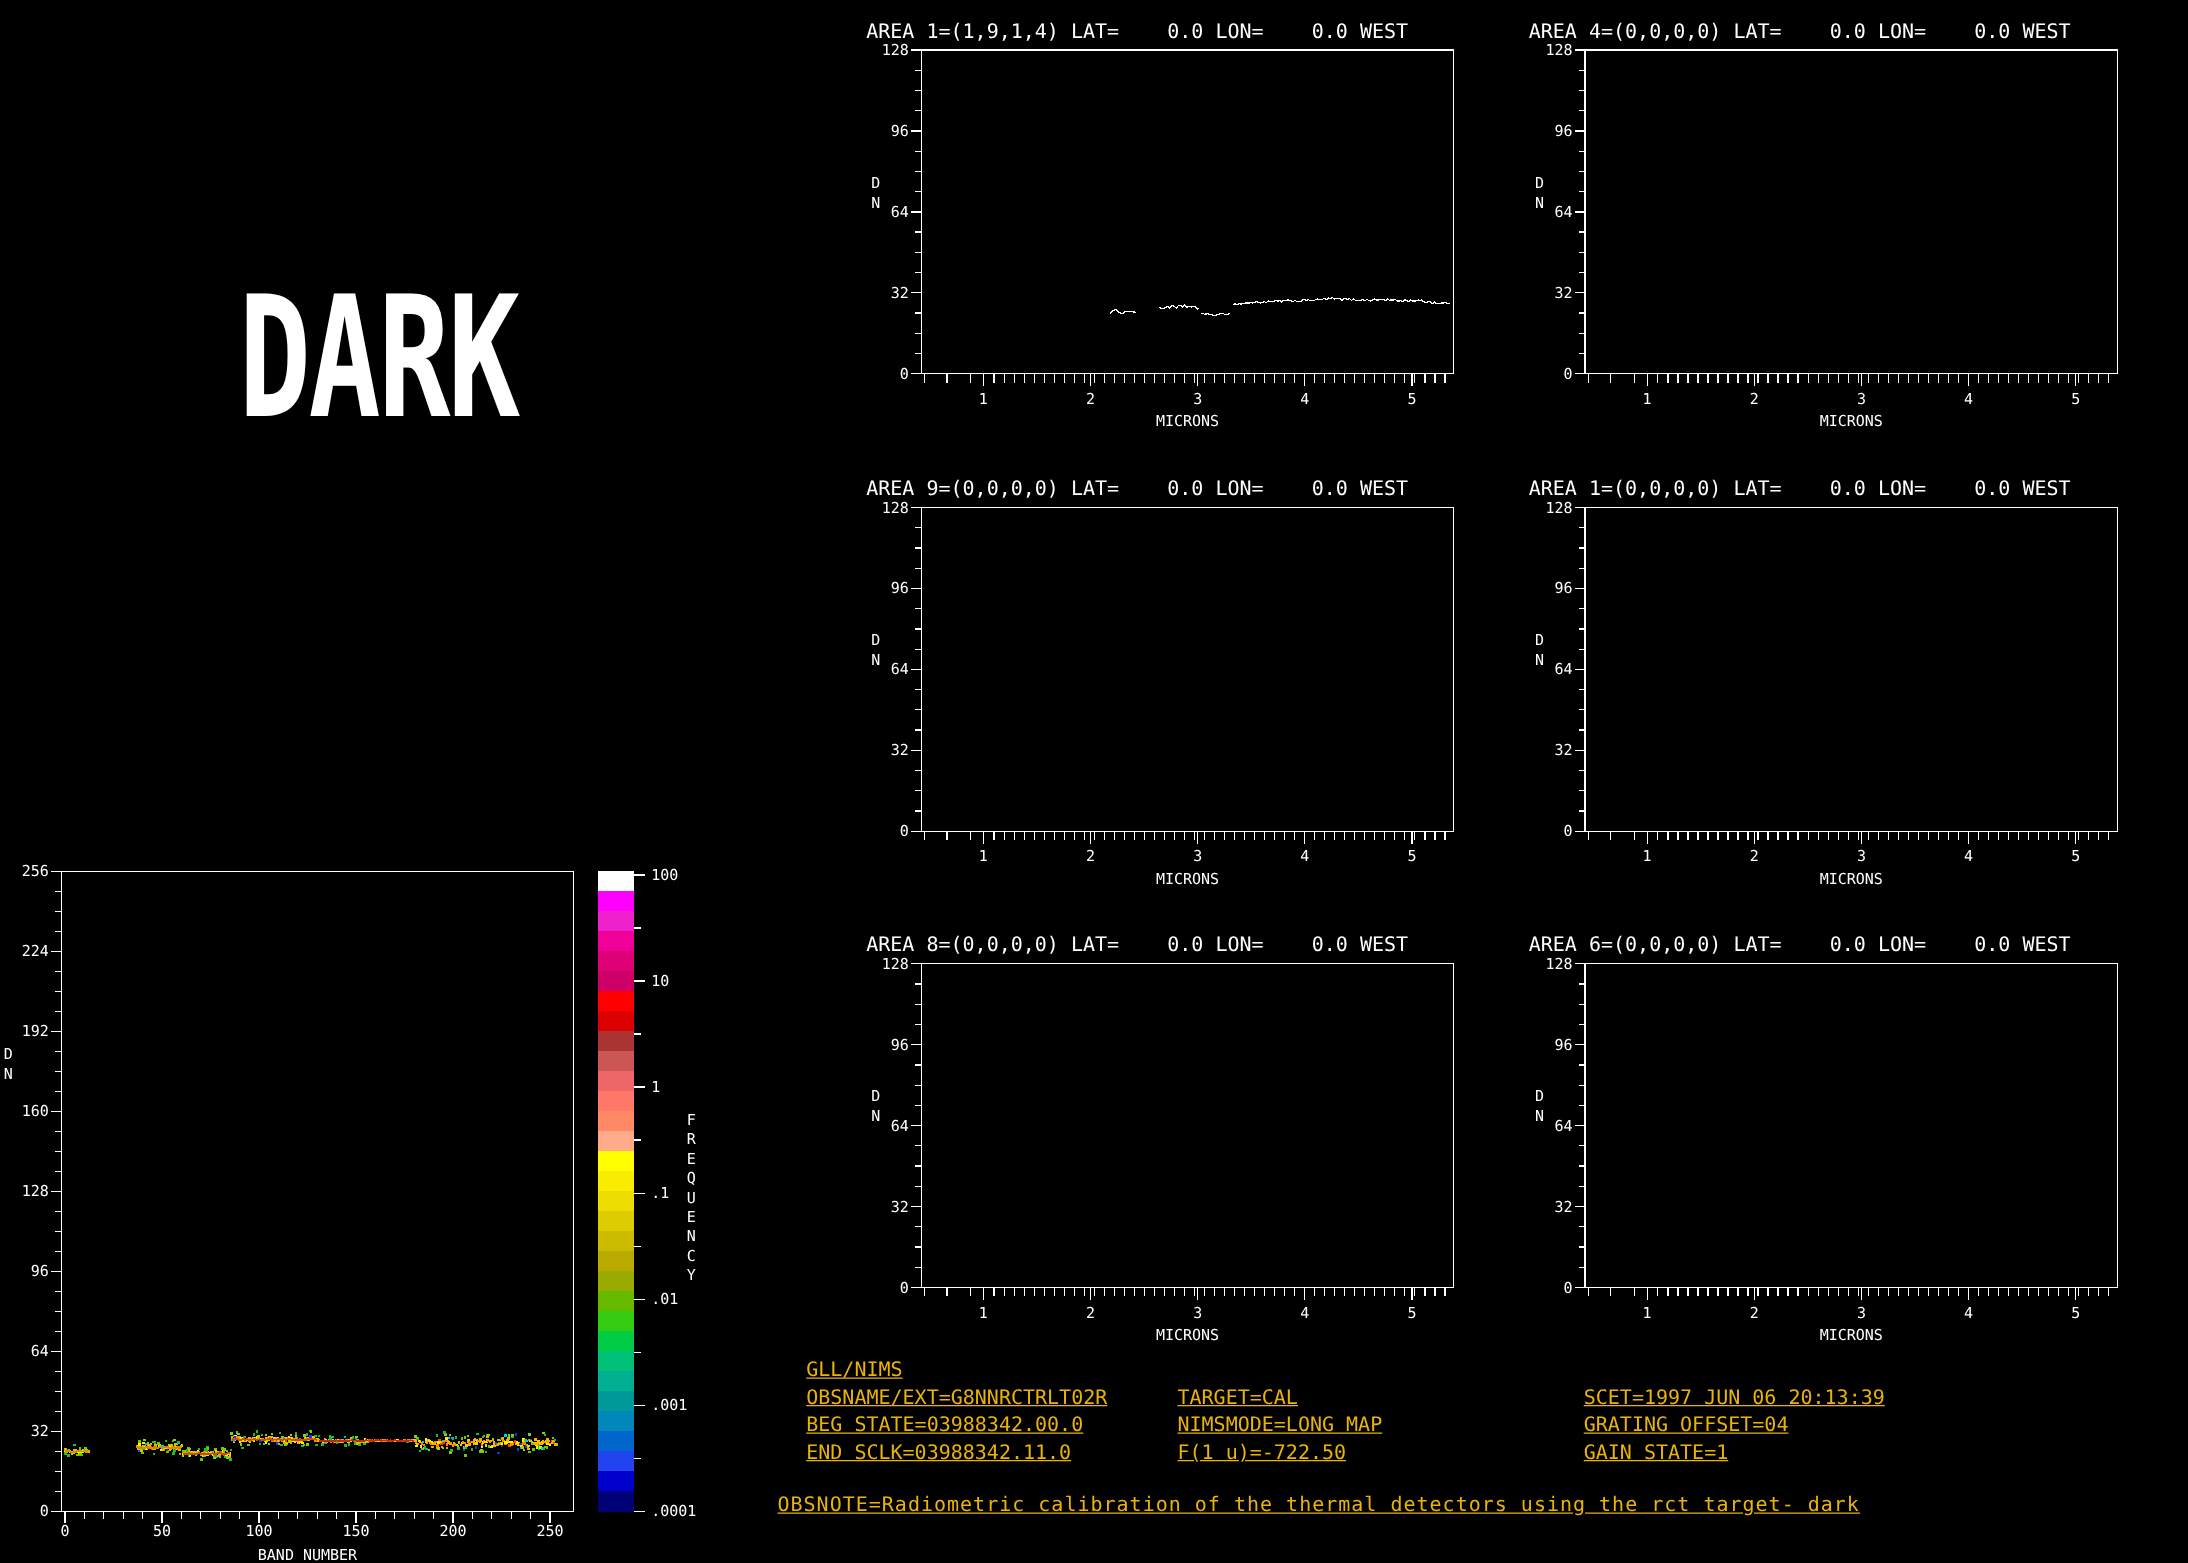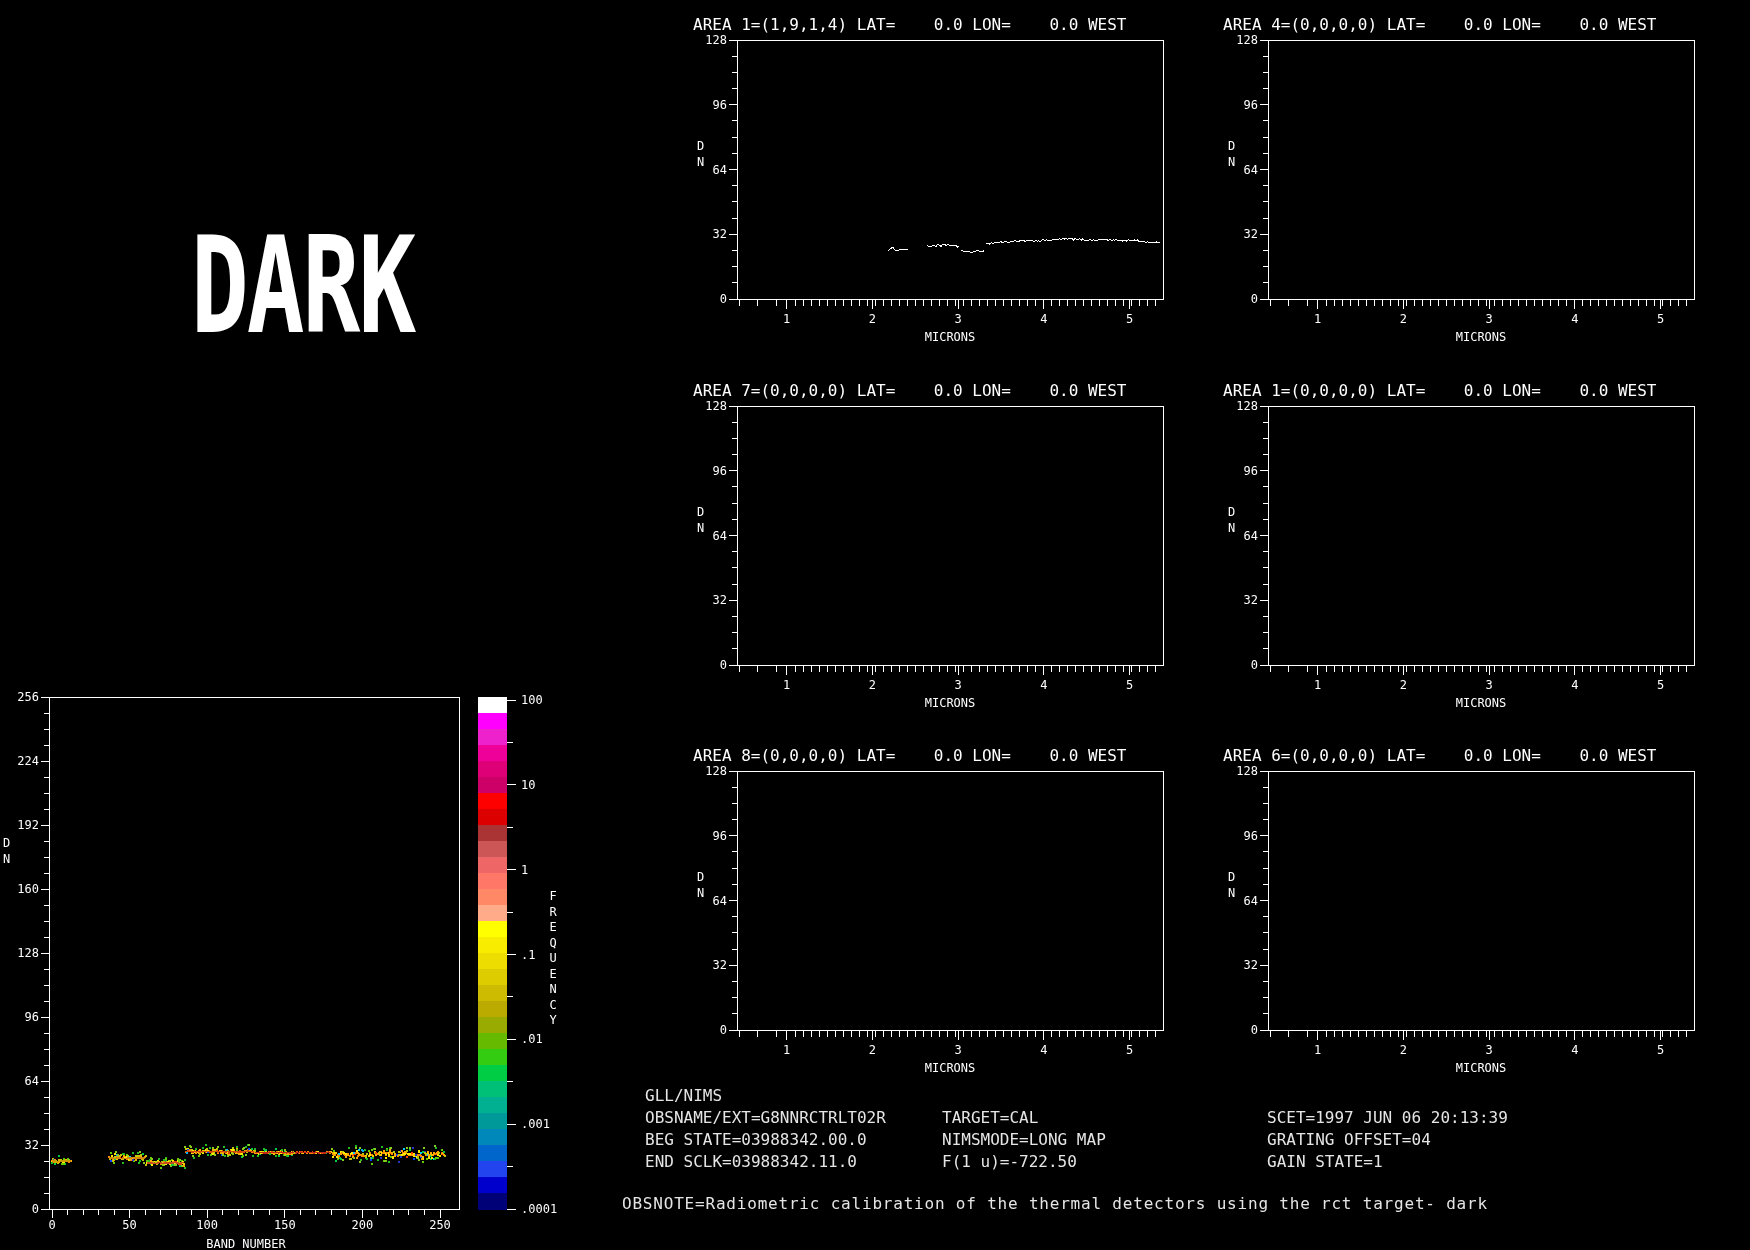--- a/index.html
+++ b/index.html
@@ -2,34 +2,34 @@
 <html><head>
 <meta charset="utf-8">
 <style>
   html,body{margin:0;padding:0;background:#000;}
   #screen{position:relative;width:1750px;height:1250px;background:#000;overflow:hidden;
           font-family:"DejaVu Sans Mono",monospace;}
   #dark{position:absolute;left:191px;top:219px;color:#fff;
         font:bold 96px "DejaVu Sans Mono",monospace;letter-spacing:-2px;line-height:1;
         transform:scaleY(1.40);transform-origin:left top;}
   .ptitle{position:absolute;color:#fff;font:16px "DejaVu Sans Mono",monospace;white-space:pre;text-align:center;}
-  .ftext{position:absolute;color:#e5e5e5;font:16px "DejaVu Sans Mono",monospace;white-space:pre;}
+  .ftext{position:absolute;color:#eab308;font:16px "DejaVu Sans Mono",monospace;white-space:pre;text-decoration:underline;}
   #obsnote{letter-spacing:.8px;text-align:right;}
   svg{position:absolute;}
   svg text{font-family:"DejaVu Sans Mono",monospace;}
 </style>
 </head>
 <body>
 
 <div id="screen">
 
   <div id="dark">DARK</div>
 
   <div class="ptitle" style="left:693px;top:15px">AREA 1=(1,9,1,4) LAT=    0.0 LON=    0.0 WEST</div>
-  <div class="ptitle" style="left:693px;top:381px">AREA 7=(0,0,0,0) LAT=    0.0 LON=    0.0 WEST</div>
+  <div class="ptitle" style="left:693px;top:381px">AREA 9=(0,0,0,0) LAT=    0.0 LON=    0.0 WEST</div>
   <div class="ptitle" style="left:693px;top:746px">AREA 8=(0,0,0,0) LAT=    0.0 LON=    0.0 WEST</div>
   <div class="ptitle" style="left:1223px;top:15px">AREA 4=(0,0,0,0) LAT=    0.0 LON=    0.0 WEST</div>
   <div class="ptitle" style="left:1223px;top:381px">AREA 1=(0,0,0,0) LAT=    0.0 LON=    0.0 WEST</div>
   <div class="ptitle" style="left:1223px;top:746px">AREA 6=(0,0,0,0) LAT=    0.0 LON=    0.0 WEST</div>
 
   <div id="plots">
       <svg width="510" height="350" shape-rendering="crispEdges" style="left:677px;top:10px">
         <rect x="60" y="30" width="426" height="259" fill="none" stroke="#fff"></rect>
         <g stroke="#fff">
           <line x1="52" y1="289" x2="60" y2="289"></line>

